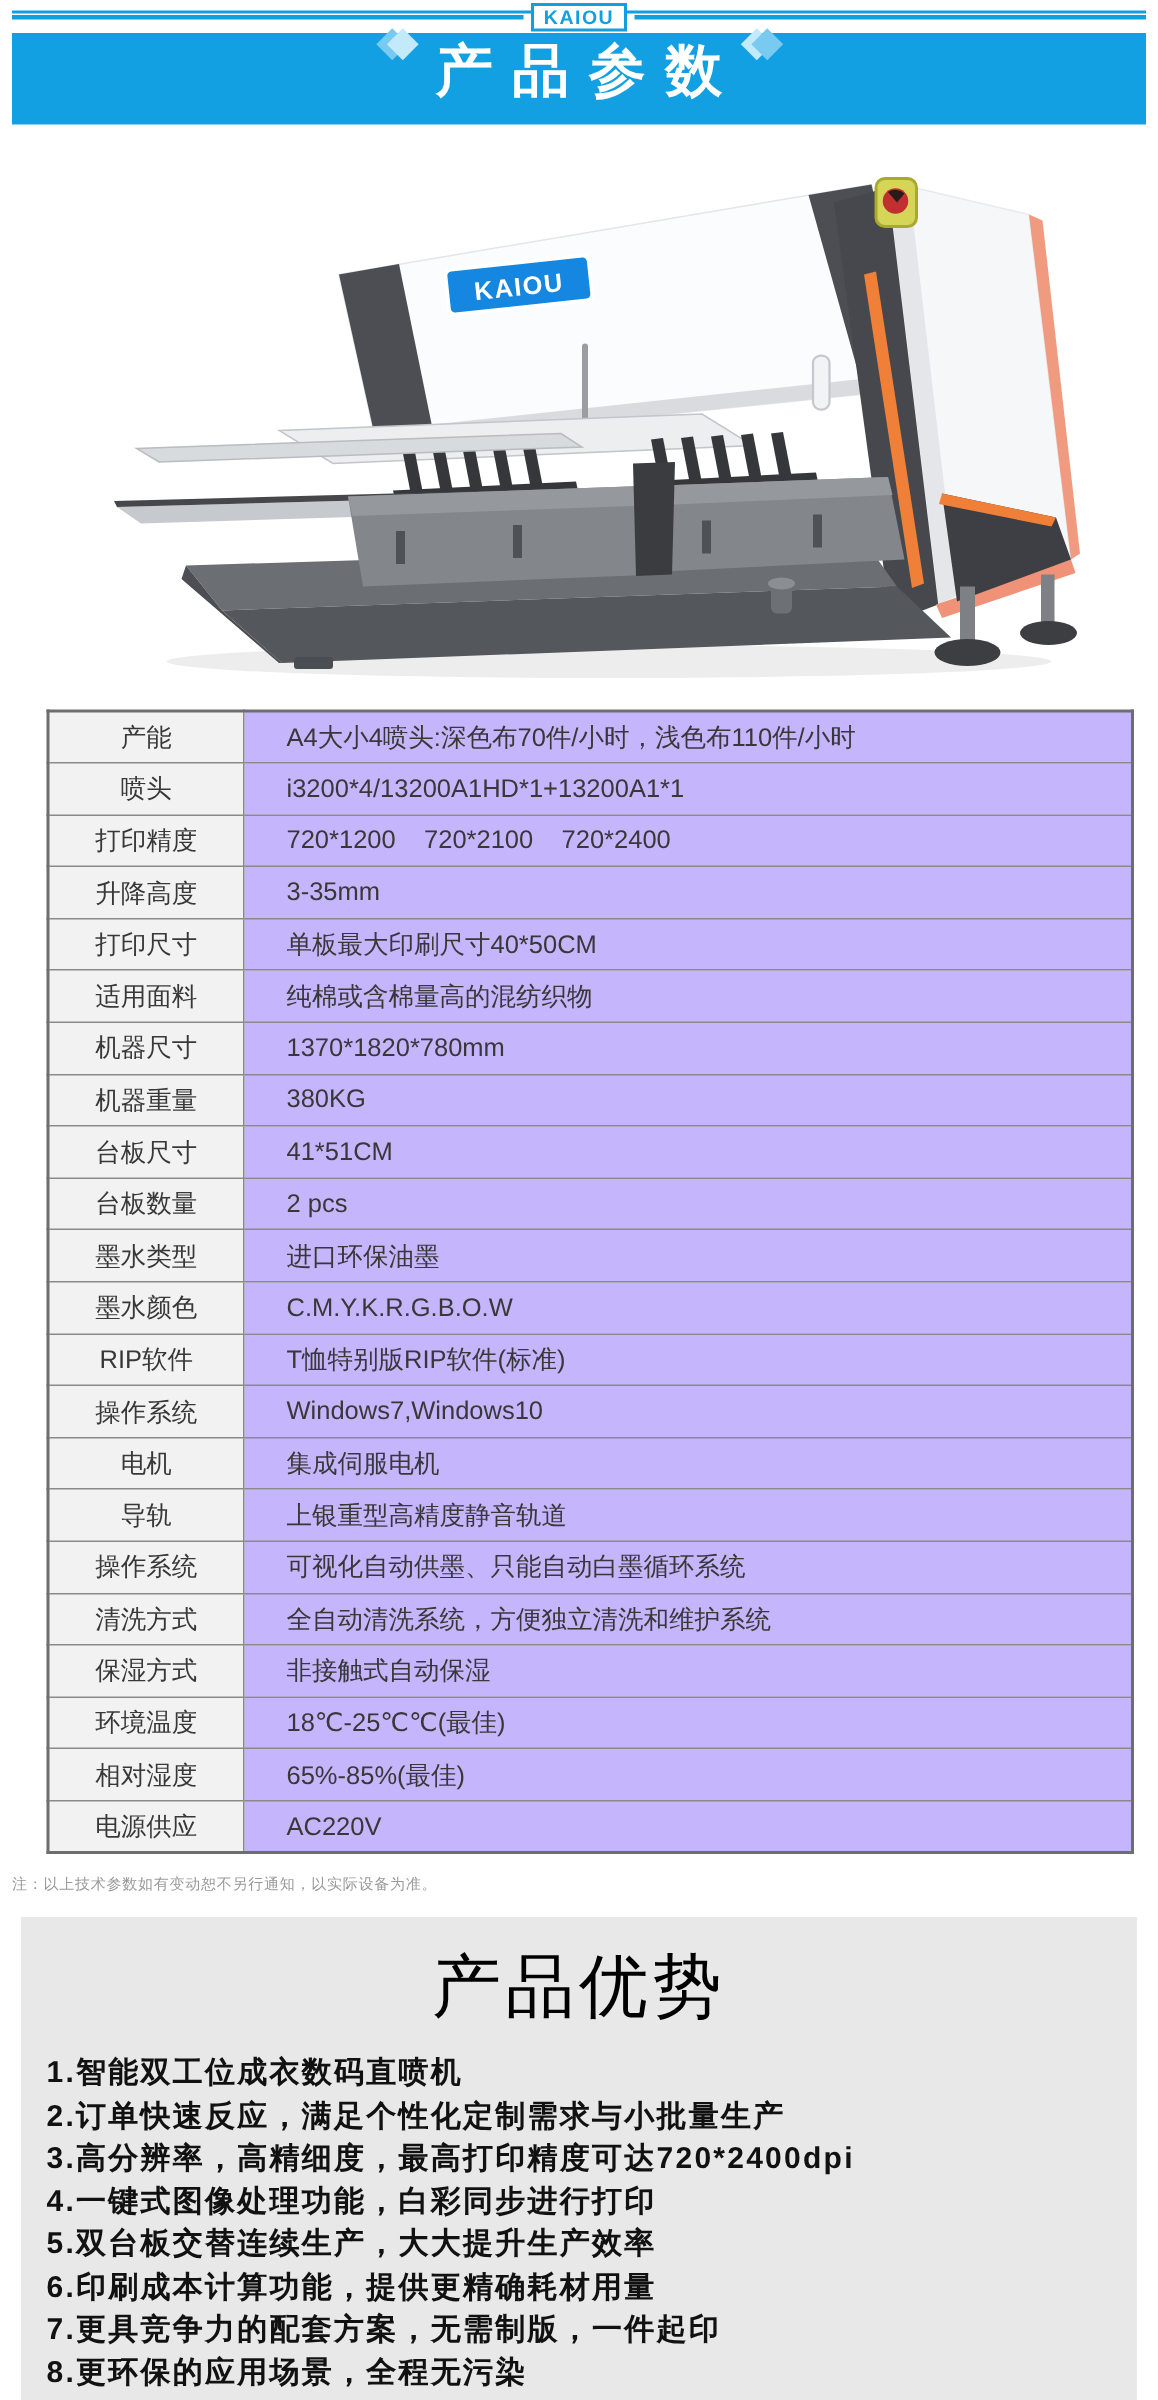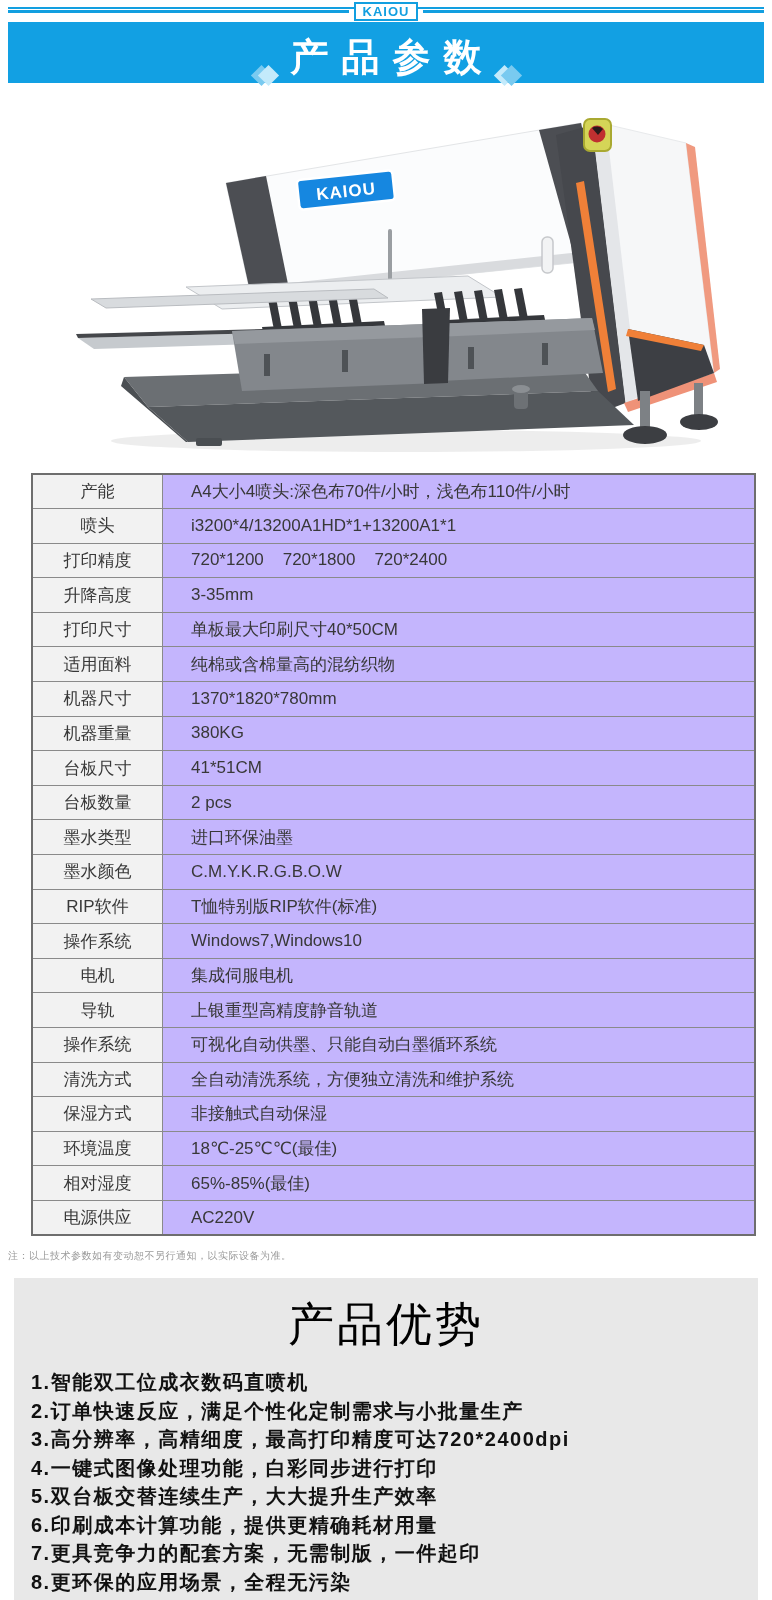--- a/index.html
+++ b/index.html
@@ -9,21 +9,21 @@
   
   .header { position:relative; height:22px; background:#fff; }
   .thin-line { position:absolute; top:7px; left:0; right:0; height:2px; background:#129fe0; }
   .header-rule { position:absolute; top:0; left:0; right:0; height:22px; display:flex; align-items:center; }
   .hline { flex:1; height:3px; background:#129fe0; }
   .logo-box { margin:0 5px; background:#fff; border:2px solid #129fe0; color:#129fe0;
               font-weight:bold; font-size:13px; letter-spacing:1px; line-height:15px;
               padding:0 7px; position:relative; z-index:2; }
 
   
-  .banner { height:61px; background:#12a0e3; display:flex; align-items:flex-end; justify-content:center; }
+  .banner { height:61px; background:#12a0e3; display:flex; align-items:flex-start; justify-content:center; }
   .banner-title { color:#fff; font-size:38px; font-weight:bold; letter-spacing:13px; margin:0 2px 0 15px; }
   .dpair { display:flex; align-items:center; }
   .dm { display:inline-block; width:15px; height:15px; transform:rotate(45deg); }
   .d-dark { background:#79caf0; }
   .d-light { background:#c3eafb; }
   .dpair .second { margin-left:-8px; }
 
   
   .machine-wrap { height:390px; display:flex; justify-content:center; align-items:flex-start; }
   .machine-wrap svg { margin-top:8px; }
@@ -164,21 +164,21 @@
       <tr>
           <td class="label">产能</td>
           <td class="value">A4大小4喷头:深色布70件/小时，浅色布110件/小时</td>
         </tr>
       <tr>
           <td class="label">喷头</td>
           <td class="value">i3200*4/13200A1HD*1+13200A1*1</td>
         </tr>
       <tr>
           <td class="label">打印精度</td>
-          <td class="value">720*1200    720*1800    720*2400</td>
+          <td class="value">720*1200    720*2100    720*2400</td>
         </tr>
       <tr>
           <td class="label">升降高度</td>
           <td class="value">3-35mm</td>
         </tr>
       <tr>
           <td class="label">打印尺寸</td>
           <td class="value">单板最大印刷尺寸40*50CM</td>
         </tr>
       <tr>

